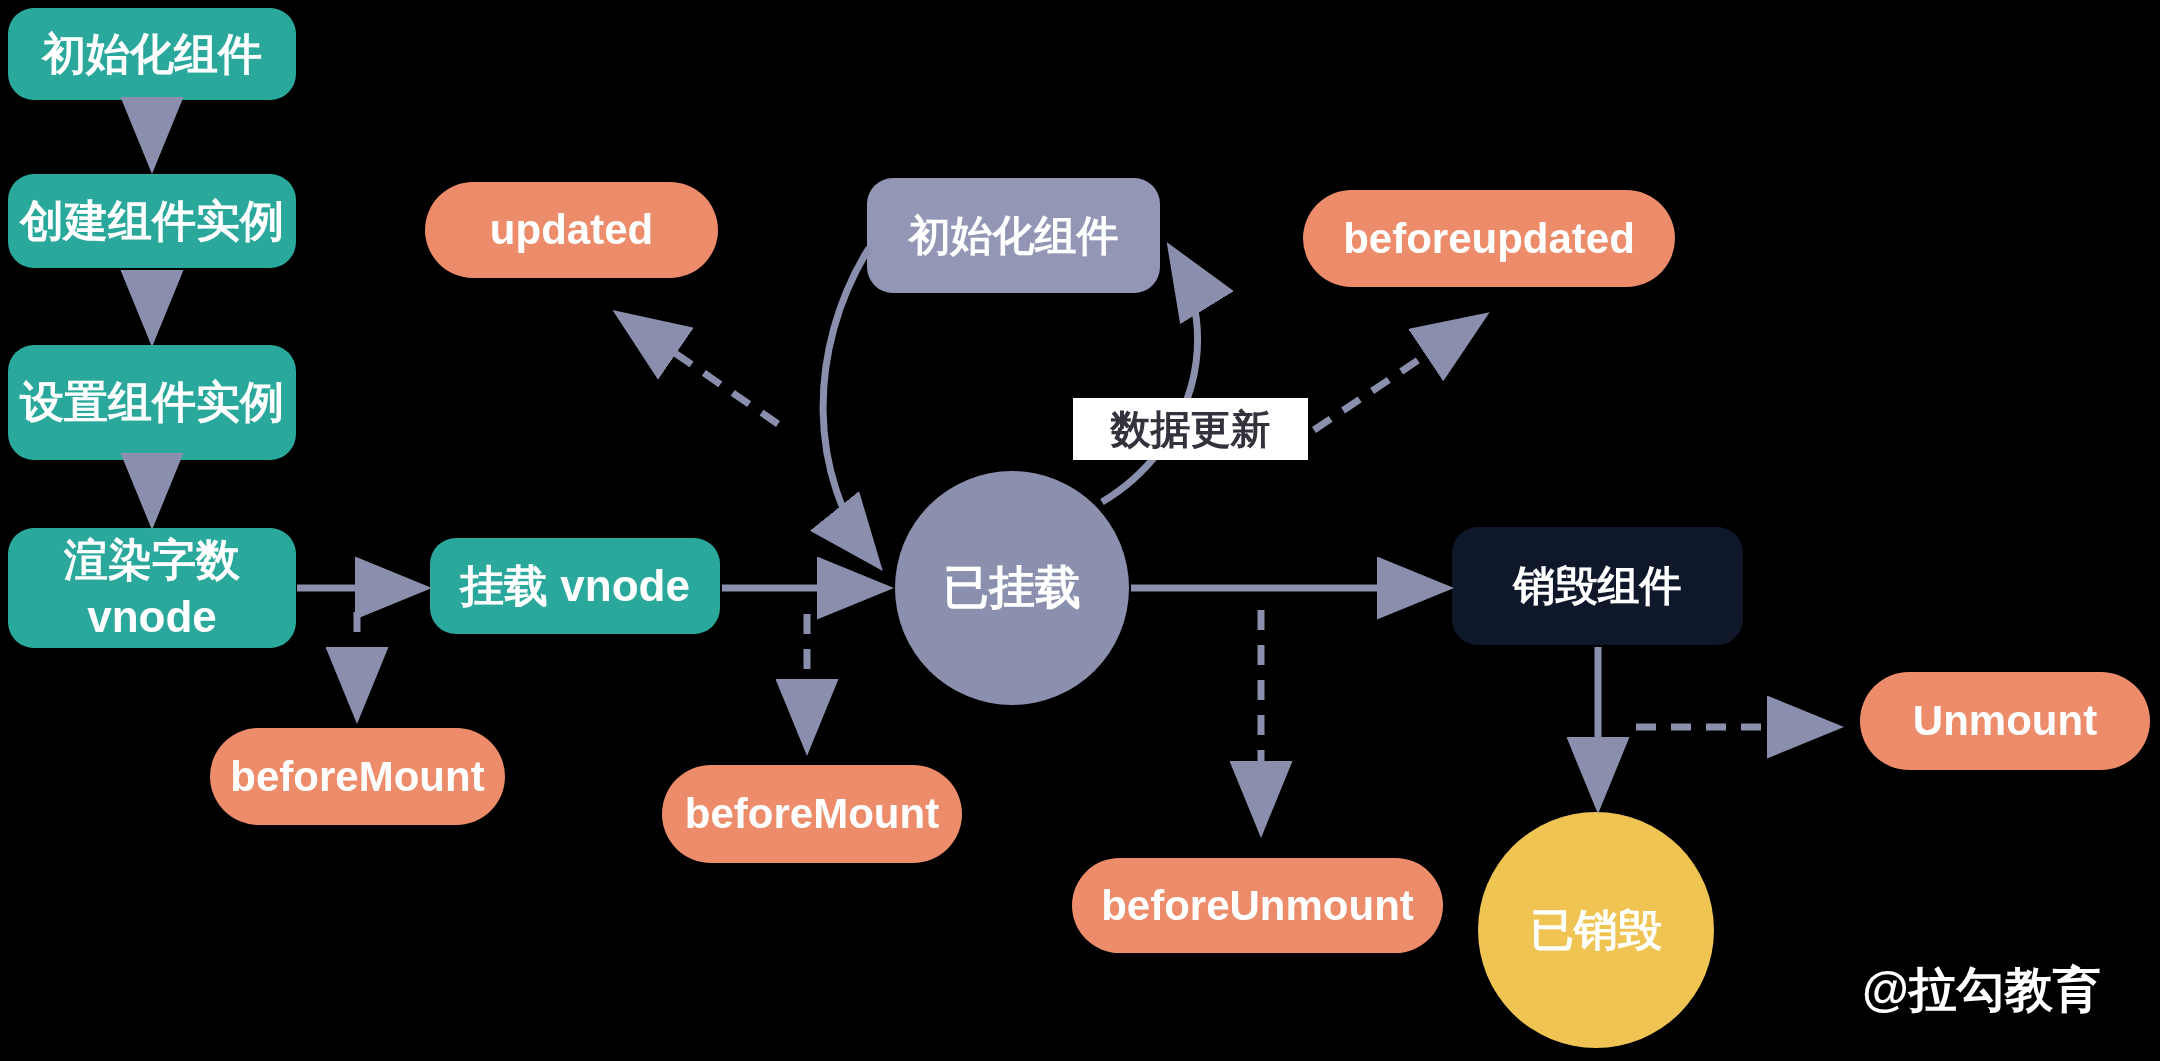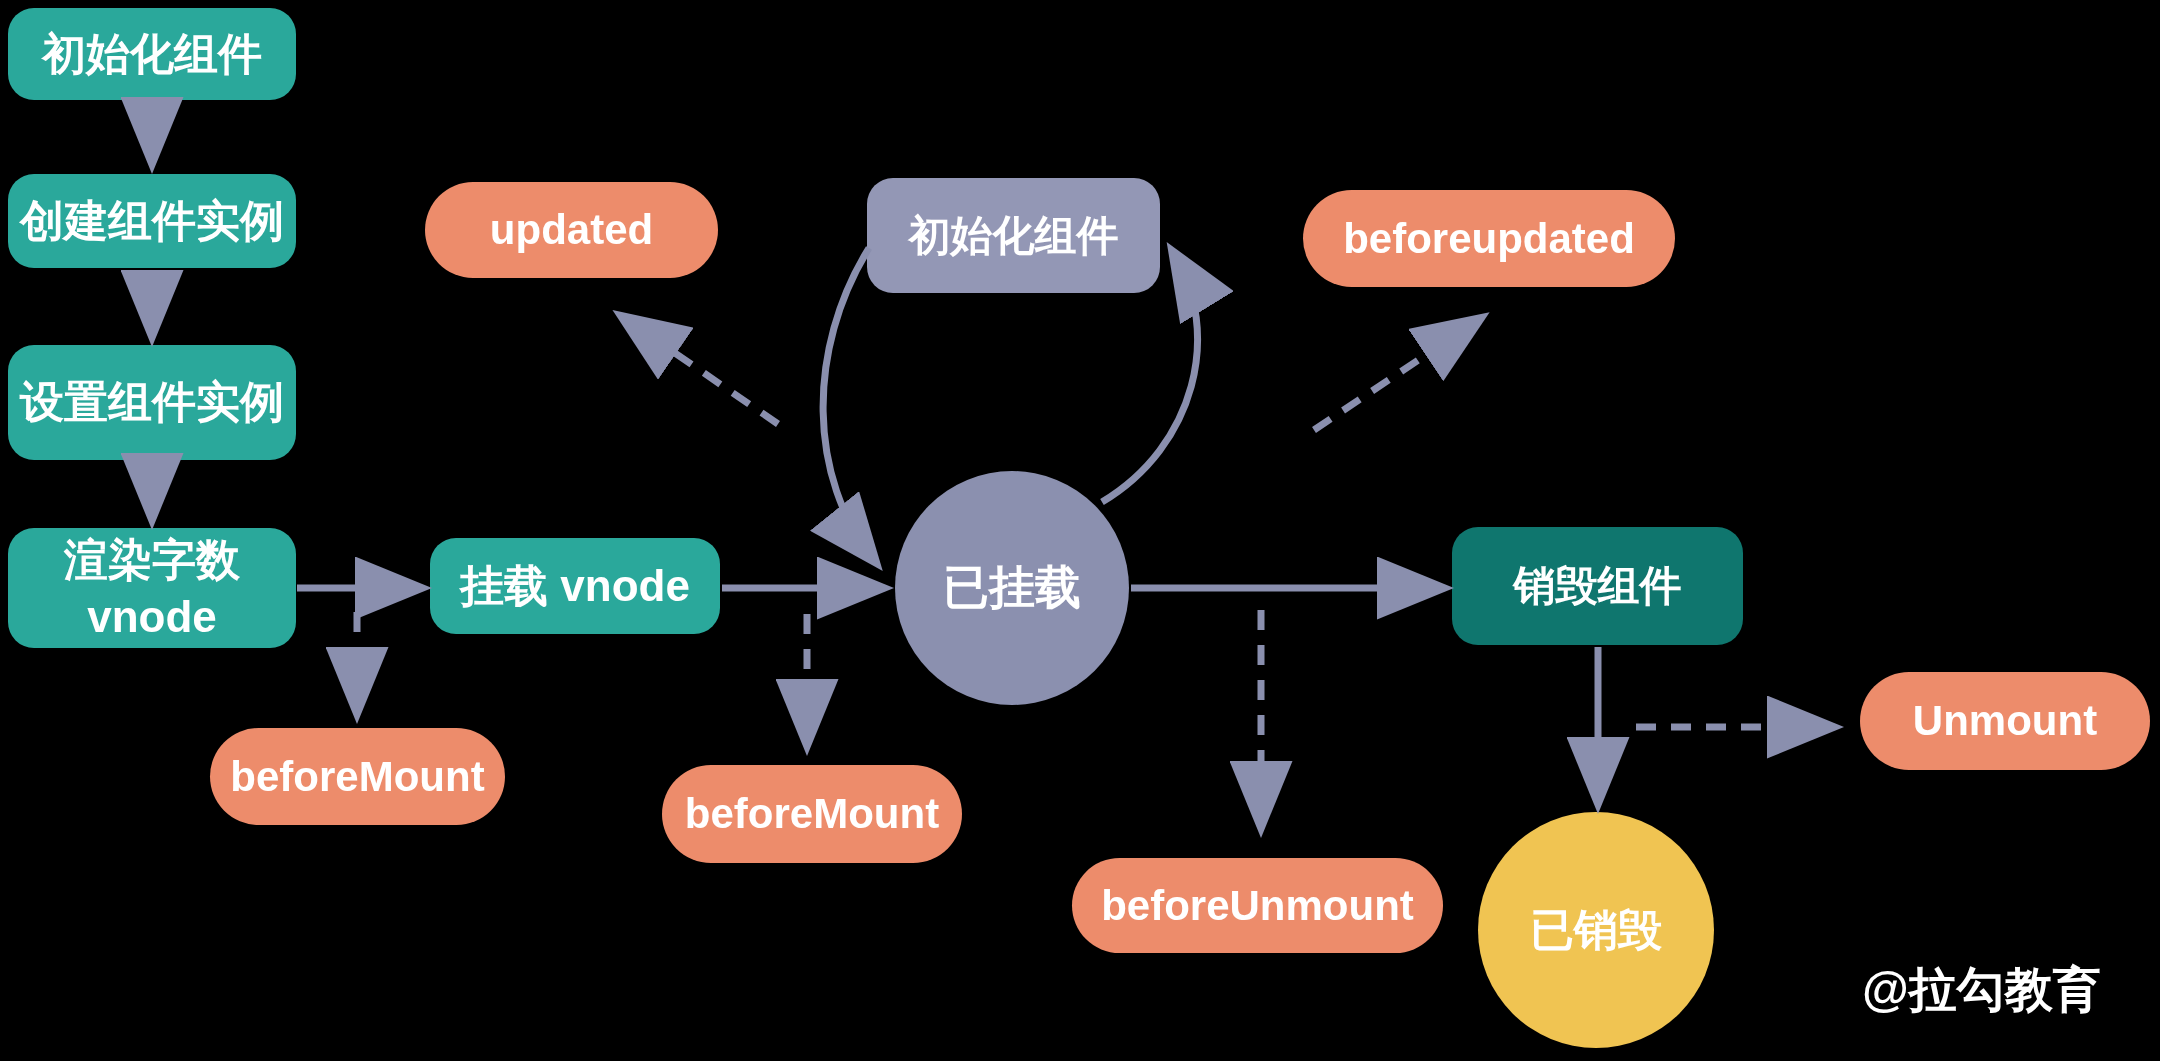--- a/index.html
+++ b/index.html
@@ -6,21 +6,21 @@
   .stage{
     position:relative;width:2160px;height:1061px;background:#000;overflow:hidden;
     font-family:"Liberation Sans","DejaVu Sans",sans-serif;
   }
   .node{
     position:absolute;display:flex;align-items:center;justify-content:center;
     color:#fff;font-weight:bold;text-align:center;box-sizing:border-box;z-index:1;
   }
   .teal{background:#2aa89b;border-radius:26px;font-size:44px;}
   .purple-box{background:#9397b5;border-radius:26px;font-size:42px;}
-  .yellow-box{background:#0f766e;border-radius:26px;font-size:42px;}
+  .yellow-box{background:#0f172a;border-radius:26px;font-size:42px;}
   .pill{background:#ed8c6b;border-radius:60px;font-size:42px;}
   .circle{border-radius:50%;font-size:46px;}
   .circle.purple{background:#8b90af;}
   .circle.yellow{background:#f0c452;font-size:44px;}
   .lbl-white{
     position:absolute;display:flex;align-items:center;justify-content:center;
     background:#ffffff;color:#33333d;font-weight:bold;font-size:40px;z-index:3;
   }
   .arrows{position:absolute;left:0;top:0;z-index:2;pointer-events:none;}
   .watermark{
@@ -91,16 +91,17 @@
         <line x1="778" y1="424" x2="624" y2="318" marker-end="url(#ah)"></line>
         <line x1="1314" y1="430" x2="1478" y2="320" marker-end="url(#ah)"></line>
         <line x1="357" y1="612" x2="357" y2="710" marker-end="url(#ah)"></line>
         <line x1="807" y1="614" x2="807" y2="742" marker-end="url(#ah)"></line>
         <line x1="1261" y1="610" x2="1261" y2="824" marker-end="url(#ah)"></line>
         <line x1="1636" y1="727" x2="1830" y2="727" marker-end="url(#ah)"></line>
       </g>
     </g>
   </svg>
 
+  <div class="lbl-white" style="left:1073px;top:398px;width:235px;height:62px;">数据更新</div>
 
   <div class="watermark" style="left:1862px;top:958px;">@拉勾教育</div>
 
 </div>
 
 </body></html>

